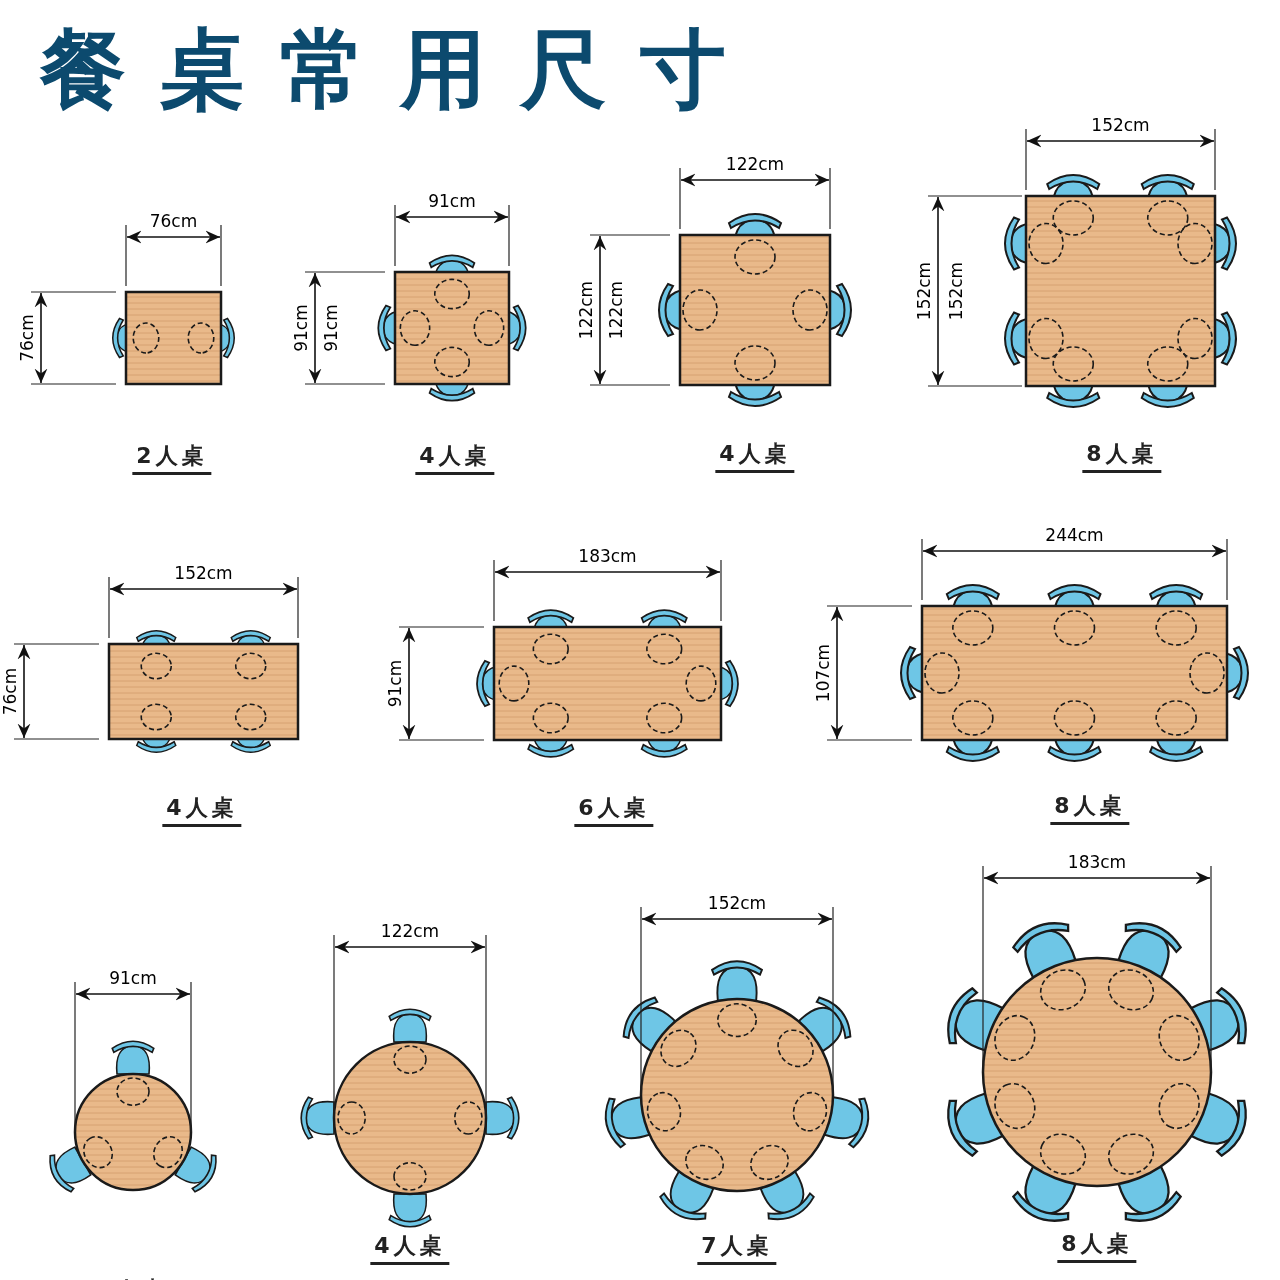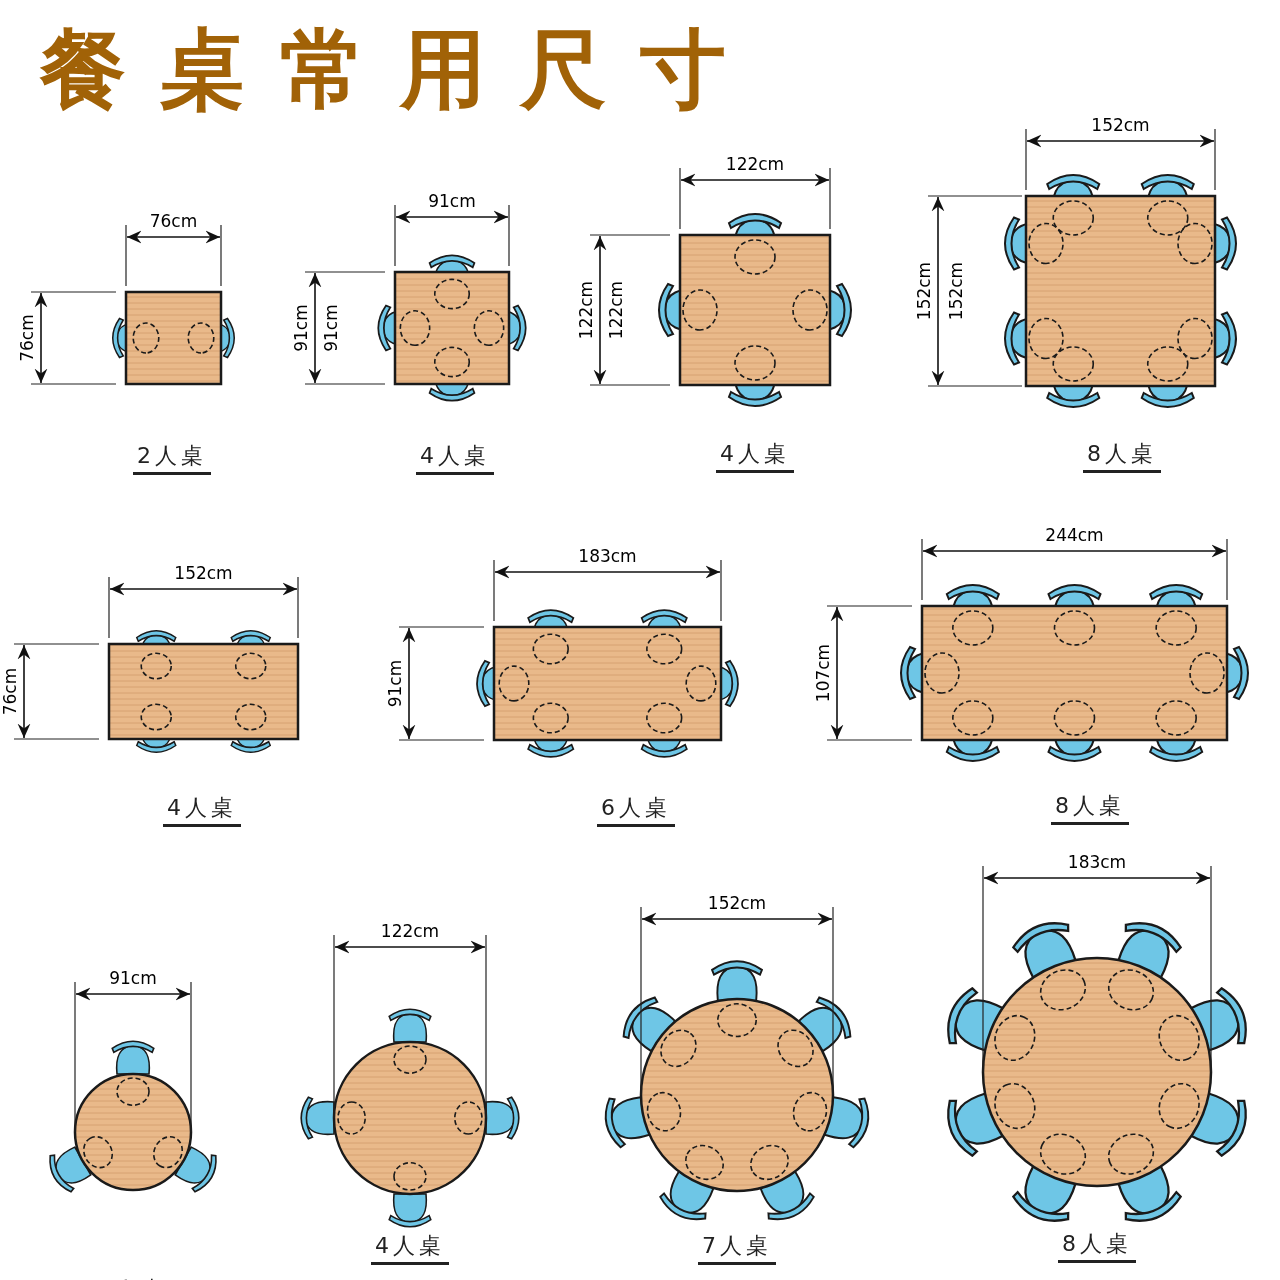--- a/index.html
+++ b/index.html
@@ -1,19 +1,19 @@
 <!DOCTYPE html>
 <html><head>
 <meta charset="utf-8">
 <style>
   html,body{margin:0;padding:0;background:#fff;}
   body{width:1280px;height:1280px;position:relative;overflow:hidden;font-family:"DejaVu Sans",sans-serif;}
-  #title{position:absolute;left:40px;top:12px;font-size:86px;font-weight:bold;letter-spacing:34px;color:#a16207;font-family:"DejaVu Sans",sans-serif;}
+  #title{position:absolute;left:40px;top:12px;font-size:86px;font-weight:bold;letter-spacing:34px;color:#0c4a6e;font-family:"DejaVu Sans",sans-serif;}
   #stage{position:absolute;left:0;top:0;}
-  .cap{position:absolute;font-size:22px;font-weight:normal;color:#222;border-bottom:3px solid #222;padding:0 4px 1px;letter-spacing:4px;transform:translateX(-50%);white-space:nowrap;}
+  .cap{position:absolute;font-size:22px;font-weight:bold;color:#222;border-bottom:3px solid #222;padding:0 4px 1px;letter-spacing:4px;transform:translateX(-50%);white-space:nowrap;}
 </style>
 </head>
 <body>
 
 <div id="title">餐桌常用尺寸</div>
 <svg id="stage" width="1280" height="1280" viewBox="0 0 1280 1280" xmlns="http://www.w3.org/2000/svg">
   <defs>
     <pattern id="grain" width="6" height="6" patternUnits="userSpaceOnUse">
       <rect width="6" height="6" fill="#e9b98a"></rect>
       <line x1="0" y1="3" x2="6" y2="3" stroke="#c98f5c" stroke-width="0.8" opacity="0.7"></line>
@@ -466,19 +466,19 @@
       <line x1="984" y1="878" x2="1210" y2="878" stroke="#111" stroke-width="1.6" marker-start="url(#arr)" marker-end="url(#arr)"></line>
       <text x="1097" y="868" text-anchor="middle" font-size="17" font-family="DejaVu Sans, sans-serif">183cm</text>
     </g>
 </svg>
 <div id="caps">
     <div class="cap" style="left: 172px; top: 441px;">2人桌</div>
     <div class="cap" style="left: 455px; top: 441px;">4人桌</div>
     <div class="cap" style="left: 755px; top: 439px;">4人桌</div>
     <div class="cap" style="left: 1122px; top: 439px;">8人桌</div>
     <div class="cap" style="left: 202px; top: 793px;">4人桌</div>
-    <div class="cap" style="left: 636px; top: 793px;">6人桌</div>
+    <div class="cap" style="left: 614px; top: 793px;">6人桌</div>
     <div class="cap" style="left: 1090px; top: 791px;">8人桌</div>
     <div class="cap" style="left: 132px; top: 1231px; margin-top: 44px;">3人桌</div>
     <div class="cap" style="left: 410px; top: 1231px;">4人桌</div>
     <div class="cap" style="left: 737px; top: 1231px;">7人桌</div>
     <div class="cap" style="left: 1097px; top: 1229px;">8人桌</div>
   </div>
 
 </body></html>

